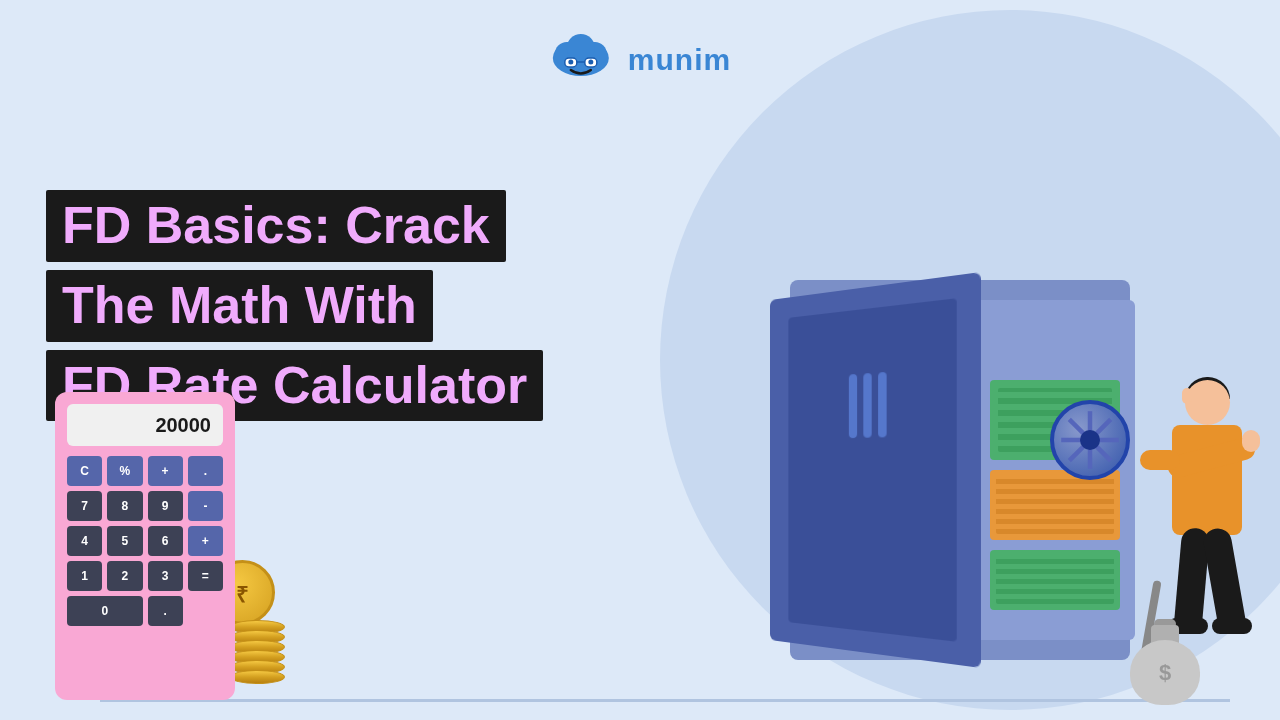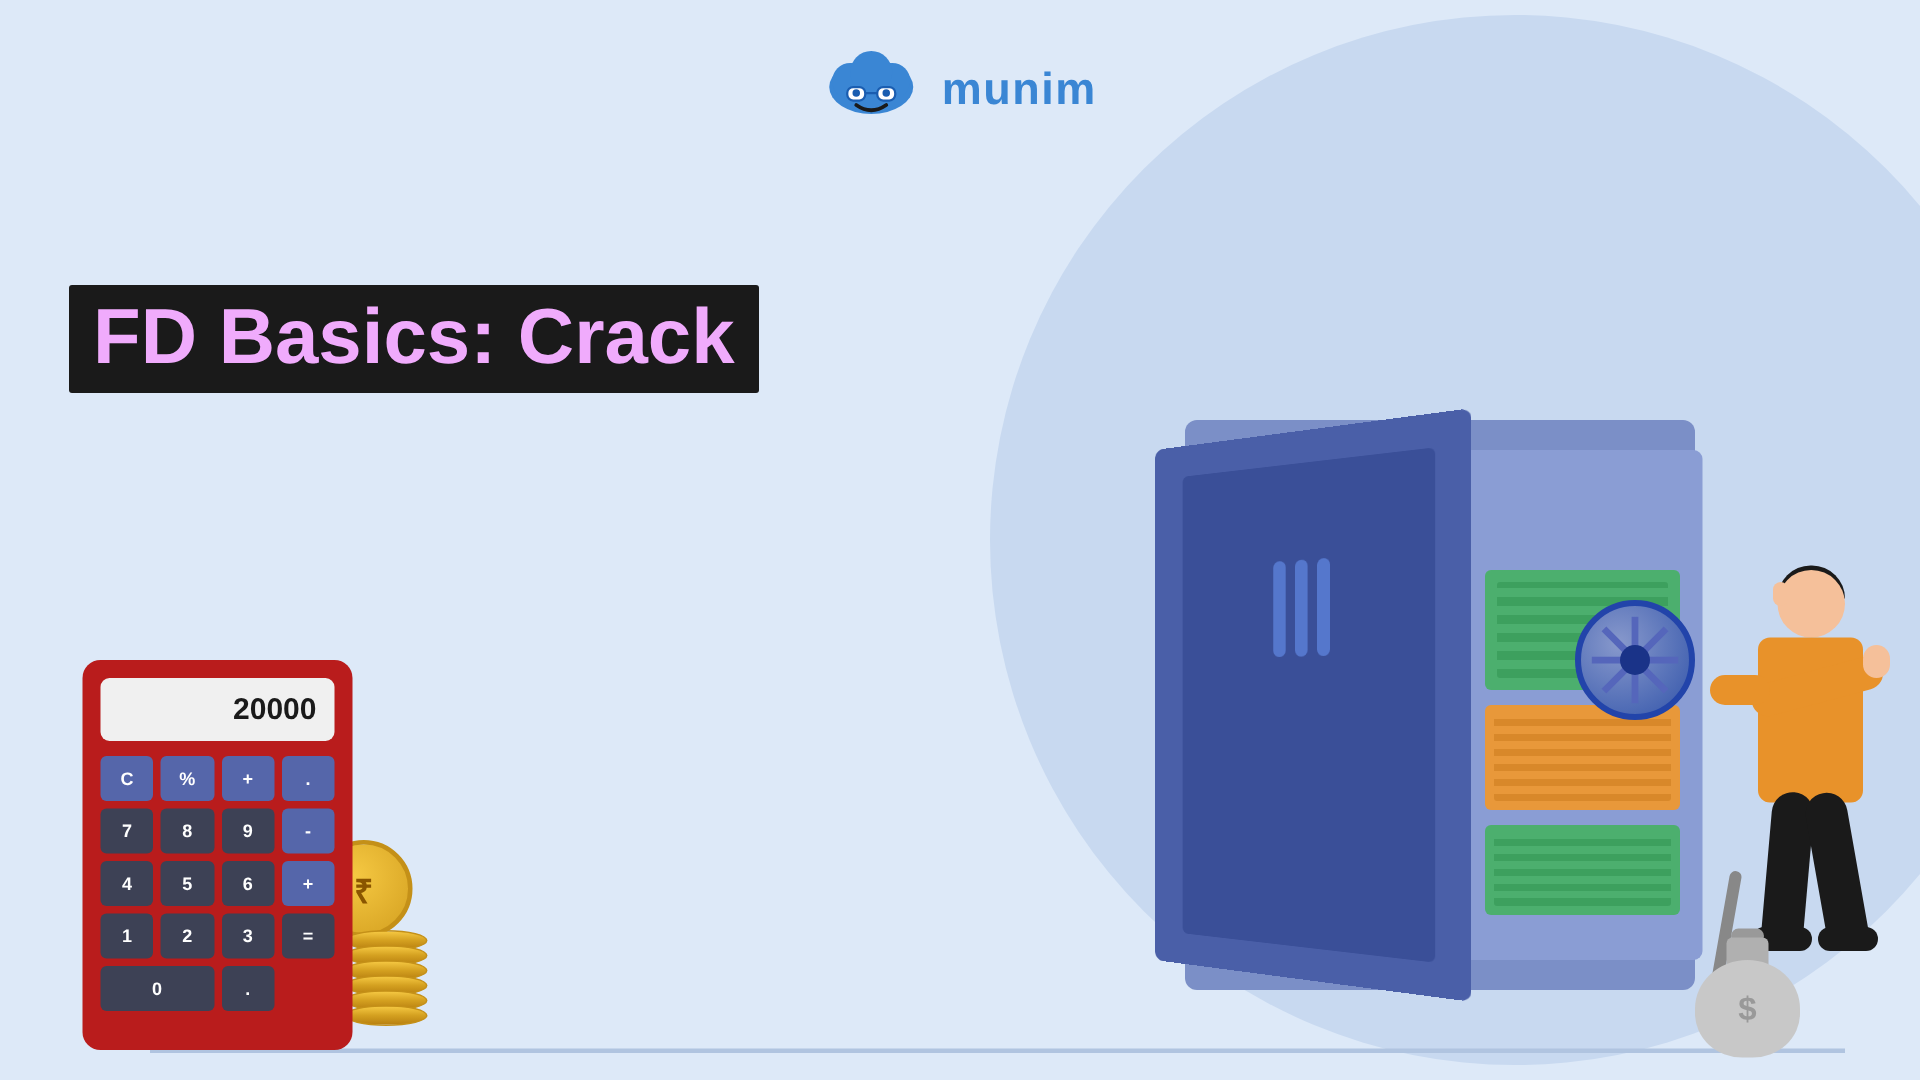--- a/index.html
+++ b/index.html
@@ -193,22 +193,22 @@
       background: #1a3388;
       border-radius: 50%;
     }
 
     
     .calculator {
       position: absolute;
       left: 55px;
       bottom: 20px;
       width: 180px;
-      height: 260px;
-      background: #b91c1c;
+      height: 308px;
+      background: #f9a8d4;
       border-radius: 12px;
       z-index: 15;
       padding: 12px;
     }
 
     .calc-display {
       background: #f0f0f0;
       border-radius: 6px;
       padding: 8px 12px;
       text-align: right;
@@ -493,21 +493,23 @@
     <path d="M 22 40 Q 32 47 42 40" stroke="#1a1a1a" stroke-width="2.5" fill="none" stroke-linecap="round"></path>
   </svg>
   <span class="logo-text">
     <span style="color:#3a86d4;">munim</span>
   </span>
 </div>
 
 <div class="title-block">
   <div class="title-line">FD Basics: Crack</div>
   <br>
+  <div class="title-line">The Math With</div>
   <br>
+  <div class="title-line">FD Rate Calculator</div>
 </div>
 
 <div class="safe-container">
 
   <div class="safe-back">
 
     <div style="position:absolute;top:110px;left:0;right:0;height:6px;background:#6a7db7;border-radius:3px;"></div>
     <div style="position:absolute;top:220px;left:0;right:0;height:6px;background:#6a7db7;border-radius:3px;"></div>
   </div>
 

